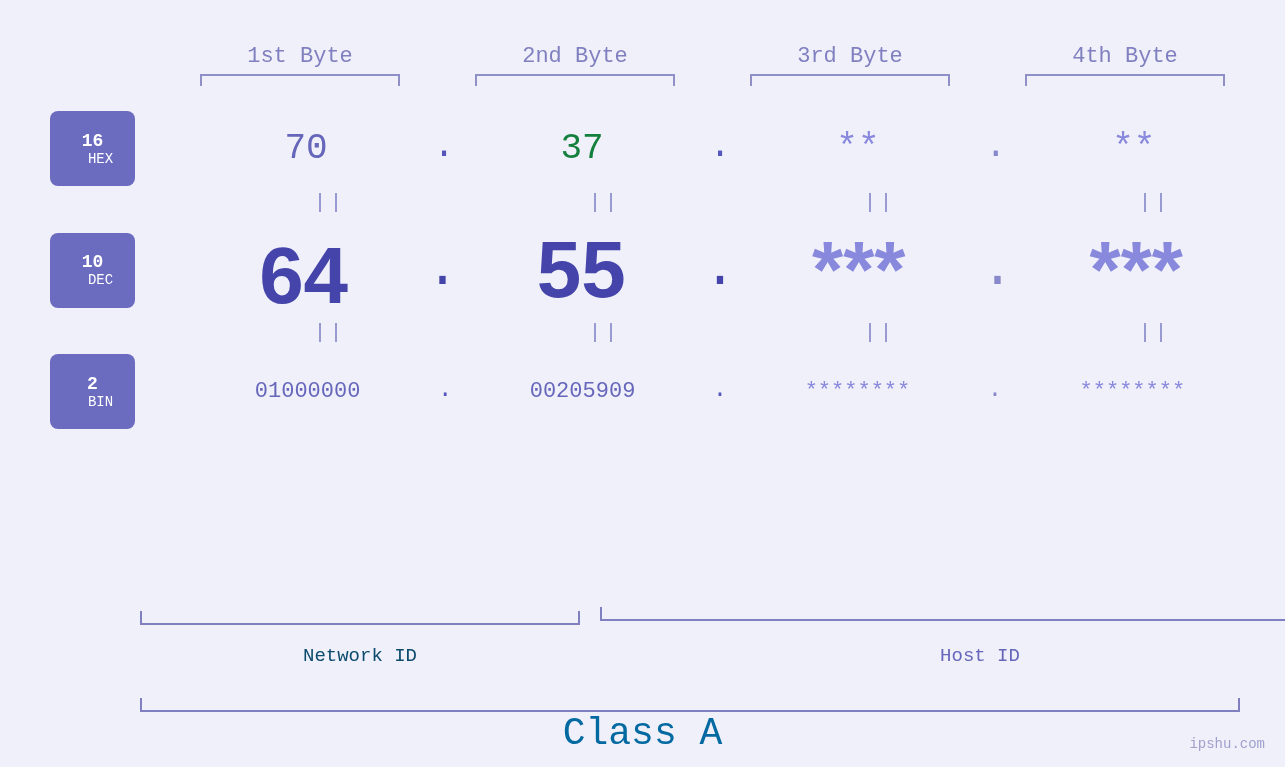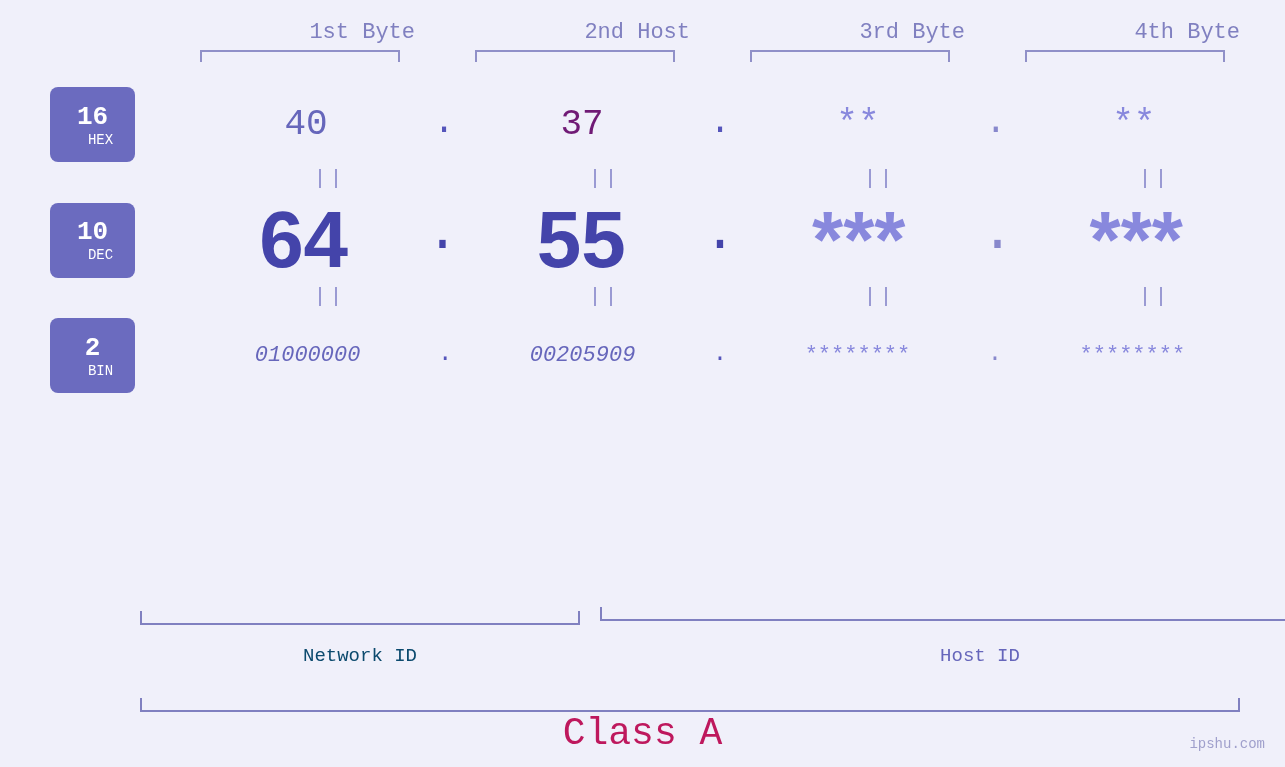--- a/index.html
+++ b/index.html
@@ -29,21 +29,22 @@
       margin-left: 140px;
       padding-top: 20px;
       justify-content: space-around;
     }
 
     .byte-label {
       color: #8080c0;
       font-size: 22px;
       font-family: 'Courier New', Courier, monospace;
       width: 230px;
-      text-align: right;
+      text-align: center;
+      margin-top: 24px;
     }
 
     
     .bracket-row {
       display: flex;
       width: 1100px;
       margin-left: 140px;
       justify-content: space-around;
       margin-top: 5px;
     }
@@ -73,21 +74,21 @@
       display: flex;
       flex-direction: column;
       align-items: center;
       justify-content: center;
       margin-left: 50px;
       flex-shrink: 0;
     }
 
     .badge-num {
       color: white;
-      font-size: 26px;
+      font-size: 18px;
       font-weight: bold;
       font-family: 'Courier New', Courier, monospace;
     }
 
     .badge-base {
       color: white;
       font-size: 14px;
       font-family: 'Courier New', Courier, monospace;
       margin-left: 16px;
     }
@@ -123,21 +124,20 @@
     .dec-value {
       font-size: 80px;
       font-family: 'Arial', sans-serif;
       font-weight: bold;
       line-height: 1;
     }
 
     .bin-value {
       font-size: 22px;
       font-family: 'Courier New', Courier, monospace;
-      font-style: italic;
     }
 
     .wildcard-hex {
       font-size: 36px;
       font-family: 'Courier New', Courier, monospace;
       color: #8888dd;
     }
 
     .wildcard-dec {
       font-size: 80px;
@@ -191,62 +191,62 @@
       padding-bottom: 15px;
     }
   </style>
 </head>
 <body>
 
 <div class="container">
 
   <div class="byte-headers">
     <div class="byte-label">1st Byte</div>
-    <div class="byte-label">2nd Host</div>
+    <div class="byte-label">2nd Byte</div>
     <div class="byte-label">3rd Byte</div>
     <div class="byte-label">4th Byte</div>
   </div>
 
   <div class="bracket-row">
     <div class="bracket"></div>
     <div class="bracket"></div>
     <div class="bracket"></div>
     <div class="bracket"></div>
   </div>
 
   <div class="row" style="margin-top: 25px;">
     <div class="row-badge">
       <span class="badge-num">16</span>
       <span class="badge-base">HEX</span>
     </div>
     <div class="row-values">
-      <span class="byte-value hex-value" style="color:#6666bb;">40</span>
+      <span class="byte-value hex-value" style="color:#6666bb;">70</span>
       <span class="dot dot-large">.</span>
-      <span class="byte-value hex-value" style="color:#701a75;">37</span>
+      <span class="byte-value hex-value" style="color:#15803d;">37</span>
       <span class="dot dot-large">.</span>
       <span class="byte-value wildcard-hex">**</span>
       <span class="dot dot-large" style="color:#8888cc;">.</span>
       <span class="byte-value wildcard-hex">**</span>
     </div>
   </div>
 
   <div class="equals-row" style="margin-top: 5px;">
     <div class="equals-sign">||</div>
     <div class="equals-sign">||</div>
     <div class="equals-sign">||</div>
     <div class="equals-sign">||</div>
   </div>
 
   <div class="row" style="margin-top: 10px;">
     <div class="row-badge">
       <span class="badge-num">10</span>
       <span class="badge-base">DEC</span>
     </div>
     <div class="row-values">
-      <span class="byte-value dec-value" style="color:#4444aa;">64</span>
+      <span class="byte-value dec-value" style="color:#4444aa;margin-top:12px;">64</span>
       <span class="dot dot-dec" style="color:#4444aa; font-size:55px;">.</span>
       <span class="byte-value dec-value" style="color:#4444aa;">55</span>
       <span class="dot dot-dec" style="color:#4444aa; font-size:55px;">.</span>
       <span class="byte-value wildcard-dec">***</span>
       <span class="dot dot-dec" style="color:#8888cc; font-size:55px;">.</span>
       <span class="byte-value wildcard-dec">***</span>
     </div>
   </div>
 
   <div class="equals-row" style="margin-top: 5px;">
@@ -282,17 +282,17 @@
     <div style="width: 20px;"></div>
 
     <div style="display: flex; flex-direction: column; align-items: center;">
       <div style="width: 760px; height: 14px; border-bottom: 2px solid #8080c0; border-left: 2px solid #8080c0; border-right: 2px solid #8080c0;"></div>
       <div style="margin-top: 24px; color: #6666bb; font-size: 19px; font-family: 'Courier New', monospace;">Host ID</div>
     </div>
   </div>
 
   <div style="position: absolute; bottom: 55px; left: 140px; width: 1100px; height: 14px; border-bottom: 2px solid #8080c0; border-left: 2px solid #8080c0; border-right: 2px solid #8080c0;"></div>
 
-  <div style="position: absolute; bottom: 12px; left: 50%; transform: translateX(-50%); color: #be185d; font-size: 38px; font-family: 'Courier New', monospace; white-space: nowrap;">Class A</div>
+  <div style="position: absolute; bottom: 12px; left: 50%; transform: translateX(-50%); color: #0369a1; font-size: 38px; font-family: 'Courier New', monospace; white-space: nowrap;">Class A</div>
 
   <div class="watermark">ipshu.com</div>
 
 </div>
 
 </body></html>

